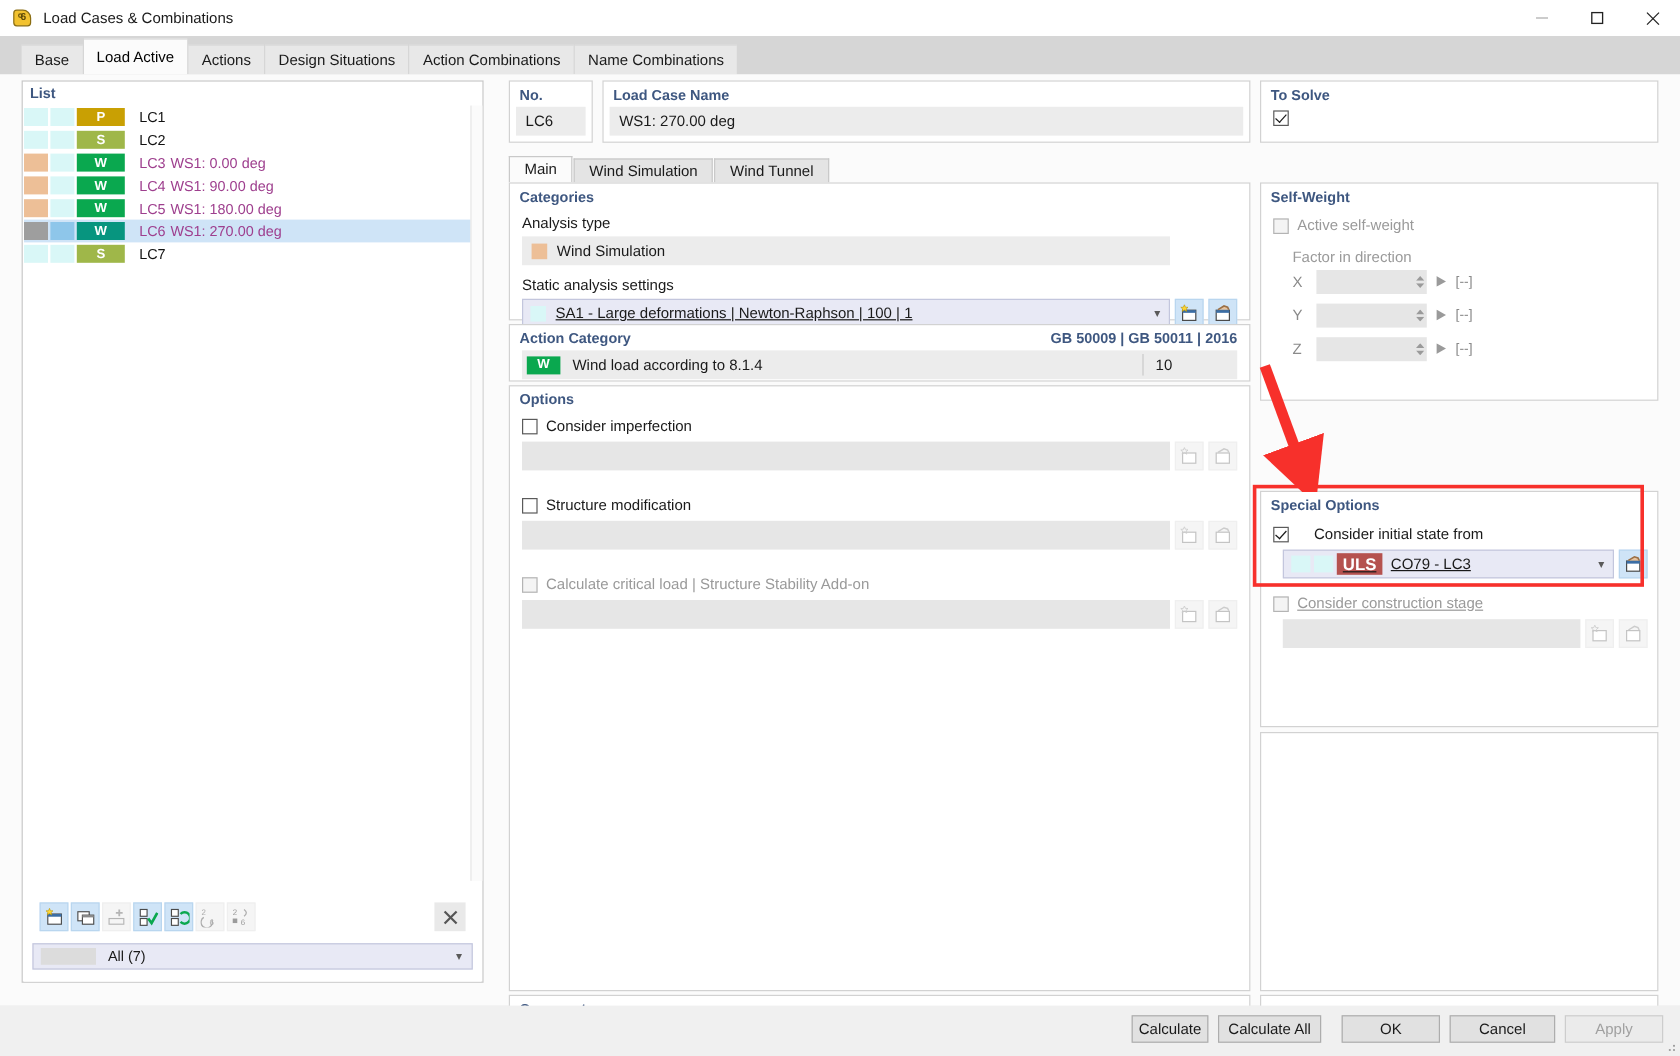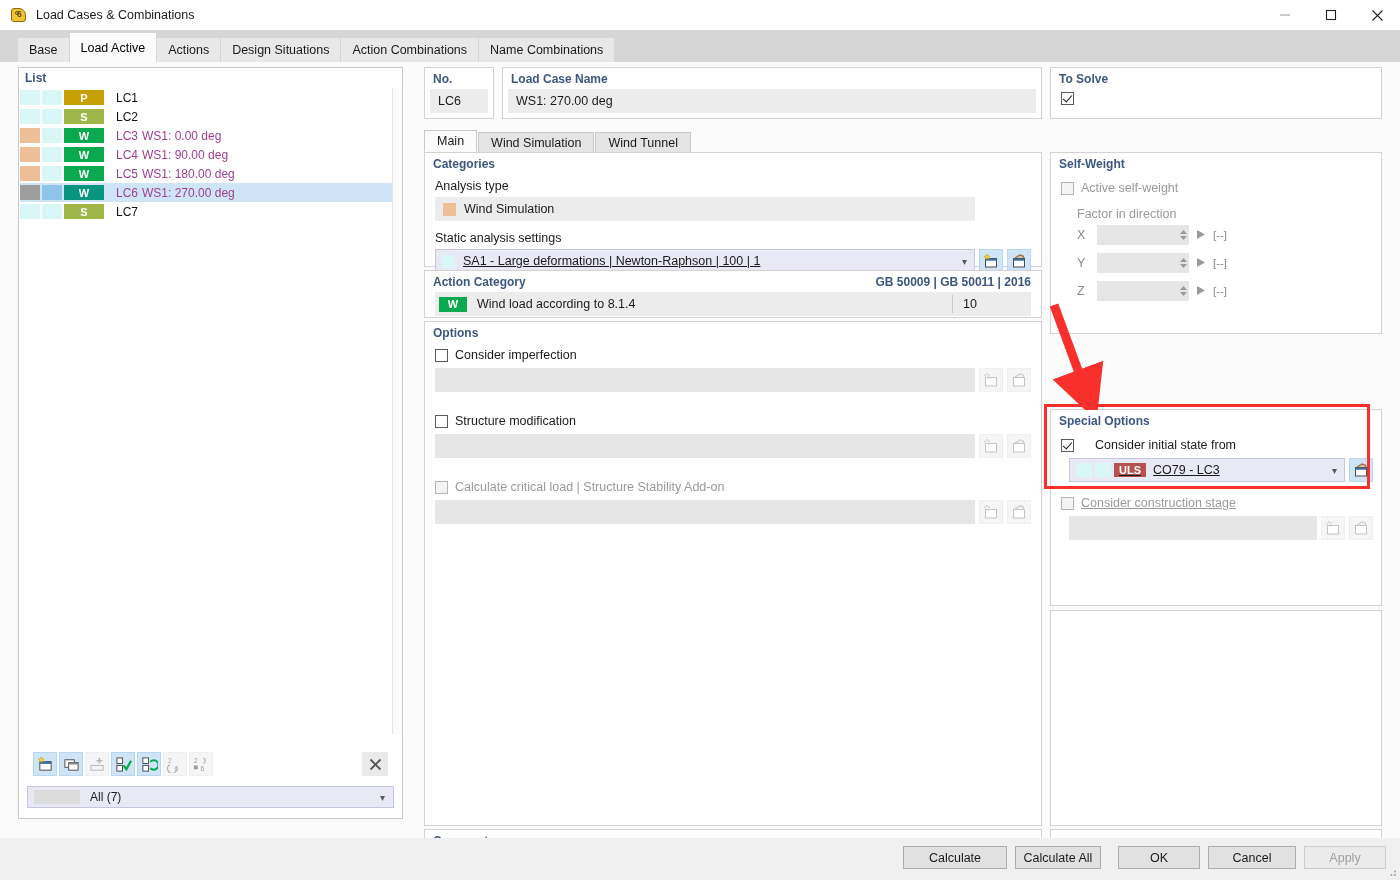--- a/index.html
+++ b/index.html
@@ -586,21 +586,21 @@
       <div class="grp" style="left:626px; top:342px; width:332px; height:197px;">
         <div class="grp-title">Special Options</div>
         <div class="cbrow" style="padding:10px 0 0 10px; font-weight:normal;gap:21px;">
           <span class="cb on"></span>
           <span>Consider initial state from</span>
         </div>
         <div style="display:flex; gap:4px; margin:6px 8px 0 18px; align-items:center;">
           <div class="combo" style="flex:1;">
             <span style="width:16px;height:14px;background:#d9f7f7;display:inline-block;flex:none;"></span>
             <span style="width:16px;height:14px;background:#d9f7f7;display:inline-block;margin-left:3px;flex:none;"></span>
-            <span style="background:#b5524f;color:#fff;font-size:11px;font-weight:bold;padding:1px 5px;margin-left:3px;flex:none;">ULS</span>
+            <span style="background:#b5524f;color:#fff;font-size:14px;font-weight:bold;padding:1px 5px;margin-left:3px;flex:none;">ULS</span>
             <span style="margin-left:7px;">CO79 - LC3</span>
             <span class="caret">▾</span>
           </div>
           <div class="iconbtn">
             <svg width="16" height="16" viewBox="0 0 16 16">
                 <rect x="2.5" y="5.5" width="11" height="8.5" fill="#fff" stroke="#4a4a4a" stroke-width="1"></rect>
                 <rect x="2.5" y="5.5" width="11" height="2.2" fill="#3b6ea5"></rect>
                 <path d="M4 5 L9 2 L12 3 L13 5" stroke="#9b7046" stroke-width="1.4" fill="#e8c39e"></path>
               </svg>
           </div>
@@ -637,21 +637,21 @@
       <marker id="ah" markerWidth="6" markerHeight="6" refX="2.6" refY="3" orient="auto">
         <polygon points="0,0 6,3 0,6" fill="#f7302b"></polygon>
       </marker>
     </defs>
     <line x1="9" y1="7" x2="41" y2="94" stroke="#f7302b" stroke-width="9" marker-end="url(#ah)"></line>
   </svg>
 
   <div class="bottombar">
 
     <div id="footerbtns" style="position:absolute; right:14px; top:8px; display:flex; gap:8px;">
-        <div class="btn" style="width: 104px; margin-left: 0px;">
+        <div class="btn" style="width: 64px; margin-left: 0px;">
           <span>Calculate</span>
         </div>
         <div class="btn" style="width: 86px; margin-left: 0px;">
           <span>Calculate All</span>
         </div>
         <div class="btn" style="width: 82px; margin-left: 9px;">
           <span>OK</span>
         </div>
         <div class="btn" style="width: 88px; margin-left: 0px;">
           <span>Cancel</span>

